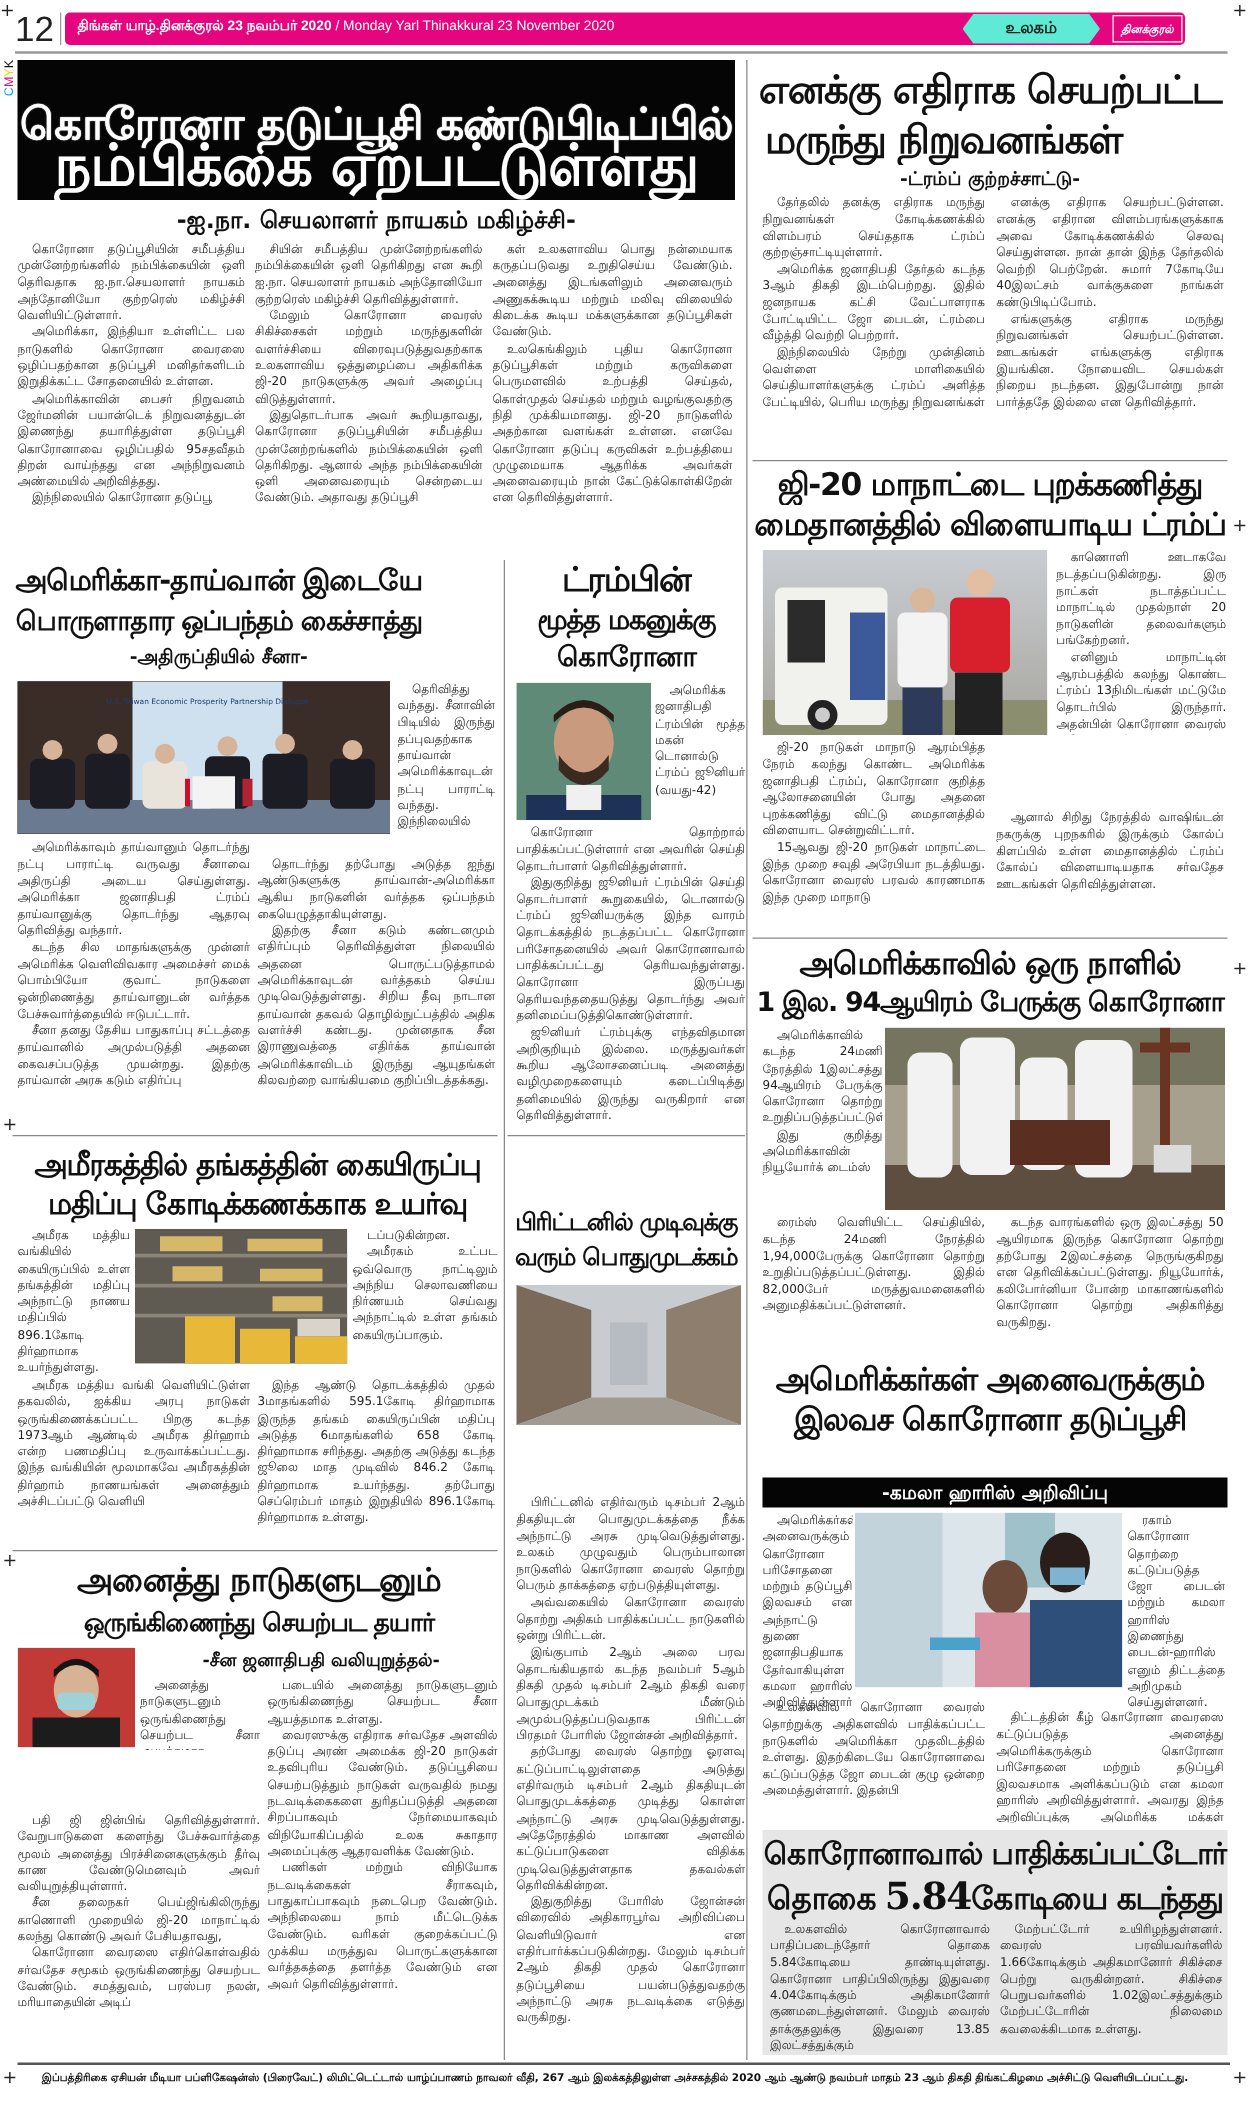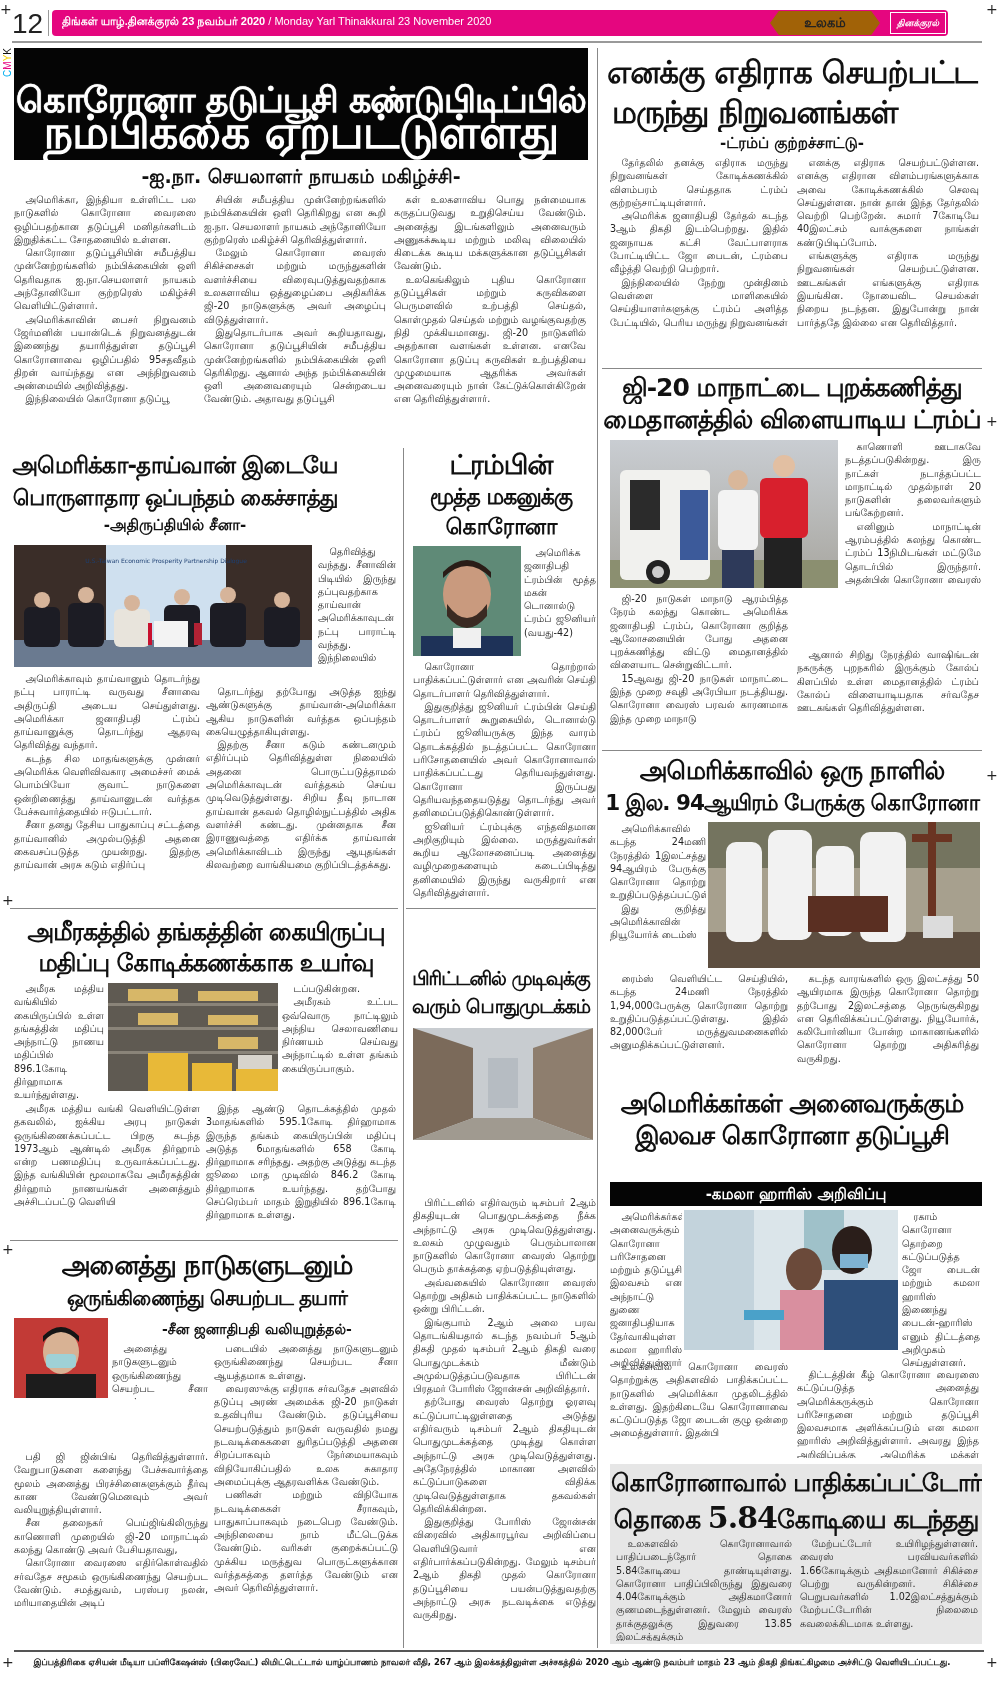--- a/index.html
+++ b/index.html
@@ -7,21 +7,21 @@
   body { position: relative; font-family: "DejaVu Sans", sans-serif; color: #111; }
   .abs { position: absolute; }
   .reg { position: absolute; font-size: 14px; color: #222; font-family: "DejaVu Sans", sans-serif; line-height: 1; }
 
   
   .pagenum { left: 12px; top: 8px; font-size: 28px; font-family: "Liberation Sans", sans-serif; color: #222; }
   .hdr-rule-v { left: 48px; top: 10px; width: 1px; height: 26px; background: #999; }
   .hdr-band { left: 52px; top: 10px; width: 896px; height: 26px; background: #e5067f; border-radius: 4px; }
   .hdr-date { left: 62px; top: 15px; font-size: 11px; color: #fff; font-family: "Liberation Sans", sans-serif; white-space: nowrap; }
   .hdr-date b { font-weight: bold; }
-  .hdr-section { left: 770px; top: 11px; width: 110px; height: 24px; background: #a16207; clip-path: polygon(8% 0, 92% 0, 100% 50%, 92% 100%, 8% 100%, 0 50%); display:flex; align-items:center; justify-content:center; font-size: 13px; font-weight: bold; color:#222; }
+  .hdr-section { left: 770px; top: 11px; width: 110px; height: 24px; background: #5eead4; clip-path: polygon(8% 0, 92% 0, 100% 50%, 92% 100%, 8% 100%, 0 50%); display:flex; align-items:center; justify-content:center; font-size: 13px; font-weight: bold; color:#222; }
   .hdr-logo { left: 890px; top: 12px; width: 56px; height: 22px; background:#e5067f; border:1px solid #fff; color:#fff; font-size: 9px; font-weight:bold; font-style: italic; display:flex; align-items:center; justify-content:center; }
   .hdr-underline { left: 12px; top: 41px; width: 970px; height: 2px; background: #999; }
   .cmyk { left: 2px; top: 48px; width: 12px; font-size: 10px; font-family:"Liberation Sans", sans-serif; writing-mode: vertical-rl; transform: rotate(180deg); letter-spacing: 0; }
 
   
   .hl { font-family: "DejaVu Sans", sans-serif; font-weight: bold; color: #111; text-align: center; white-space: nowrap; overflow: hidden; letter-spacing: -1px; }
   .sub { font-family: "DejaVu Sans", sans-serif; font-weight: bold; color: #111; text-align: center; white-space: nowrap; overflow: hidden; }
   .body { font-family: "DejaVu Sans", sans-serif; font-size: 9.6px; line-height: 13.3px; color:#222; text-align: justify; overflow: hidden; }
   .body p { text-indent: 1.2em; }
 
@@ -64,22 +64,22 @@
 <div class="abs cmyk">
   <span style="color:#00aeef">C</span><span style="color:#e5067f">M</span><span style="color:#f5d000">Y</span><span style="color:#111">K</span>
 </div>
 
 <div class="abs main-hl-box"></div>
 <div class="abs hl main-hl-1" style="font-size: 35px; margin-top: 22px;">கொரோனா தடுப்பூசி கண்டுபிடிப்பில்</div>
 <div class="abs hl main-hl-2">நம்பிக்கை ஏற்பட்டுள்ளது</div>
 <div class="abs sub main-sub">-ஐ.நா. செயலாளர் நாயகம் மகிழ்ச்சி-</div>
 
 <div class="abs body" style="left:14px;top:193px;width:182px;height:240px;">
+    <p>கொரோனா தடுப்பூசியின் சமீபத்திய முன்னேற்றங்களில் நம்பிக்கையின் ஒளி தெரிவதாக ஐ.நா.செயலாளர் நாயகம் அந்தோனியோ குற்றரெஸ் மகிழ்ச்சி வெளியிட்டுள்ளார்.</p>
     <p>அமெரிக்கா, இந்தியா உள்ளிட்ட பல நாடுகளில் கொரோனா வைரஸை ஒழிப்பதற்கான தடுப்பூசி மனிதர்களிடம் இறுதிக்கட்ட சோதனையில் உள்ளன.</p>
-    <p>கொரோனா தடுப்பூசியின் சமீபத்திய முன்னேற்றங்களில் நம்பிக்கையின் ஒளி தெரிவதாக ஐ.நா.செயலாளர் நாயகம் அந்தோனியோ குற்றரெஸ் மகிழ்ச்சி வெளியிட்டுள்ளார்.</p>
     <p>அமெரிக்காவின் பைசர் நிறுவனம் ஜேர்மனின் பயான்டெக் நிறுவனத்துடன் இணைந்து தயாரித்துள்ள தடுப்பூசி கொரோனாவை ஒழிப்பதில் 95சதவீதம் திறன் வாய்ந்தது என அந்நிறுவனம் அண்மையில் அறிவித்தது.</p>
     <p>இந்நிலையில் கொரோனா தடுப்பூ</p>
   </div>
 <div class="abs body" style="left:204px;top:193px;width:182px;height:240px;">
     <p>சியின் சமீபத்திய முன்னேற்றங்களில் நம்பிக்கையின் ஒளி தெரிகிறது என கூறி ஐ.நா. செயலாளர் நாயகம் அந்தோனியோ குற்றரெஸ் மகிழ்ச்சி தெரிவித்துள்ளார்.</p>
     <p>மேலும் கொரோனா வைரஸ் சிகிச்சைகள் மற்றும் மருந்துகளின் வளர்ச்சியை விரைவுபடுத்துவதற்காக உலகளாவிய ஒத்துழைப்பை அதிகரிக்க ஜி-20 நாடுகளுக்கு அவர் அழைப்பு விடுத்துள்ளார்.</p>
     <p>இதுதொடர்பாக அவர் கூறியதாவது, கொரோனா தடுப்பூசியின் சமீபத்திய முன்னேற்றங்களில் நம்பிக்கையின் ஒளி தெரிகிறது. ஆனால் அந்த நம்பிக்கையின் ஒளி அனைவரையும் சென்றடைய வேண்டும். அதாவது தடுப்பூசி</p>
   </div>
 <div class="abs body" style="left:394px;top:193px;width:192px;height:240px;">
     <p>கள் உலகளாவிய பொது நன்மையாக கருதப்படுவது உறுதிசெய்ய வேண்டும். அனைத்து இடங்களிலும் அனைவரும் அணுகக்கூடிய மற்றும் மலிவு விலையில் கிடைக்க கூடிய மக்களுக்கான தடுப்பூசிகள் வேண்டும்.</p>

